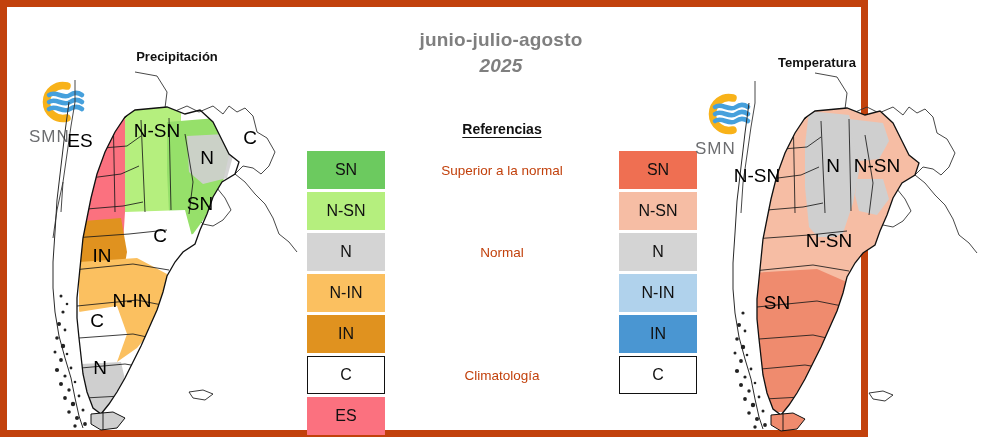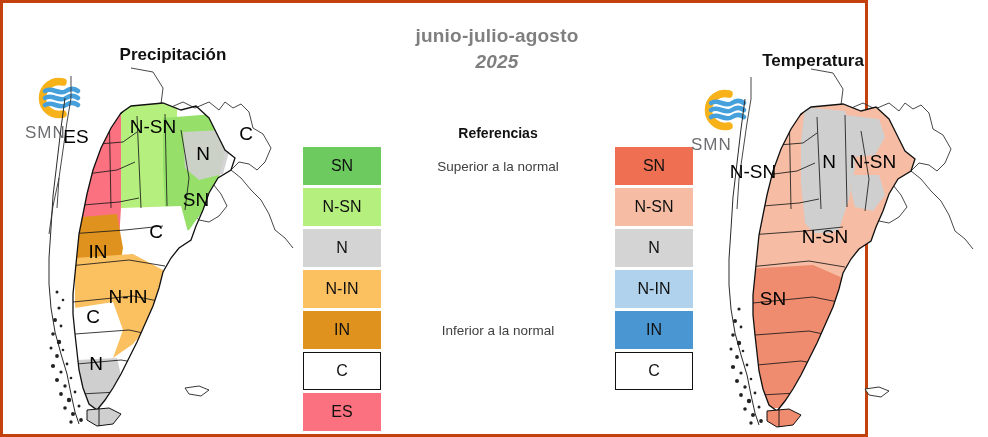--- a/index.html
+++ b/index.html
@@ -6,38 +6,38 @@
   body{
     width:988px;height:437px;
     background:#ffffff;
     font-family:"Liberation Sans", sans-serif;
     overflow:hidden;
   }
   #root{
     position:relative;
     width:868px;height:437px;
     box-sizing:border-box;
-    border:3px solid #c2410c;
+    border:7px solid #c2410c;
     background:#ffffff;
   }
 
   
   .header-title{
     position:absolute;left:0;top:20px;width:988px;
     text-align:center;
     font-size:19px;font-weight:bold;color:#7f7f7f;
     line-height:26px;
     letter-spacing:.2px;
   }
   .header-title .ln2{display:block;font-style:italic;}
 
   
   .panel-title{
     position:absolute;
-    font-size:17px;font-weight:bold;color:#111;
+    font-size:13px;font-weight:bold;color:#111;
     text-align:center;
   }
   #precip-title{left:60px;top:42px;width:220px;}
   #temp-title{left:700px;top:48px;width:220px;text-align:center;}
 
   
   .smn-logo{position:absolute;width:68px;height:74px;}
   #precip-logo{left:20px;top:72px;}
   #temp-logo{left:686px;top:84px;}
   .smn-logo .logo-mark{position:relative;width:60px;height:46px;}
@@ -55,41 +55,42 @@
   .maplabel{
     font-family:"Liberation Sans", sans-serif;
     font-weight:normal;
     fill:#000;
     paint-order:stroke;
   }
 
   
   #legend{position:absolute;left:300px;top:110px;width:390px;height:320px;}
   .legend-title{
-    position:absolute;left:0;top:12px;width:390px;
+    position:absolute;left:0;top:4px;width:390px;
     text-align:center;font-size:14px;font-weight:bold;color:#111;
+    text-decoration:underline;
     text-underline-offset:3px;
   }
   .legend-rows{position:absolute;left:0;top:34px;width:390px;}
   .legend-row{
     display:flex;align-items:center;
     height:38px;margin-bottom:3px;
   }
   .swatch{
     width:78px;height:38px;
     display:flex;align-items:center;justify-content:center;
     font-size:16px;color:#111;
     box-sizing:border-box;
     flex:0 0 78px;
   }
   .swatch.boxed{border:1.6px solid #111;background:#fff;}
   .legend-desc{
     flex:1 1 auto;
     text-align:center;
-    font-size:13.5px;color:#404040;
+    font-size:13.5px;color:#c2410c;
     padding:0 4px;
     white-space:nowrap;
   }
   .swatch.right{margin-left:auto;}
   .legend-row.single .legend-desc{margin-right:78px;}
 </style>
 </head>
 <body>
 
 <div id="root">
@@ -259,45 +260,46 @@
             <span>N-SN</span>
           </div>
           <div class="swatch right" style="background: rgb(246, 189, 164);">
             <span>N-SN</span>
           </div>
         </div>
         <div class="legend-row">
           <div class="swatch" style="background: rgb(212, 212, 212);">
             <span>N</span>
           </div>
+          <div class="legend-desc">Normal</div>
           <div class="swatch right" style="background: rgb(212, 212, 212);">
             <span>N</span>
           </div>
         </div>
         <div class="legend-row">
           <div class="swatch" style="background: rgb(251, 192, 96);">
             <span>N-IN</span>
           </div>
           <div class="swatch right" style="background: rgb(176, 210, 236);">
             <span>N-IN</span>
           </div>
         </div>
         <div class="legend-row">
           <div class="swatch" style="background: rgb(224, 146, 31);">
             <span>IN</span>
           </div>
-          <div class="legend-desc">Inferior a la normal</div>
           <div class="swatch right" style="background: rgb(74, 150, 210);">
             <span>IN</span>
           </div>
         </div>
         <div class="legend-row">
           <div class="swatch boxed">
             <span>C</span>
           </div>
+          <div class="legend-desc">Climatología</div>
           <div class="swatch right boxed">
             <span>C</span>
           </div>
         </div>
         <div class="legend-row single">
           <div class="swatch" style="background: rgb(251, 113, 127);">
             <span>ES</span>
           </div>
         </div>
       </div>

